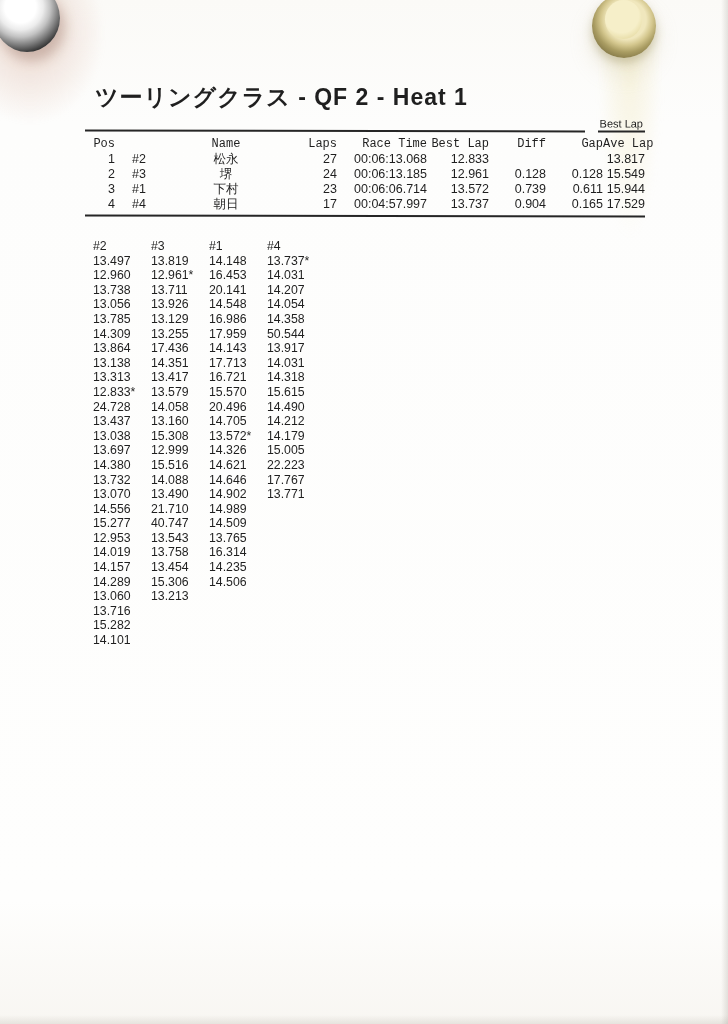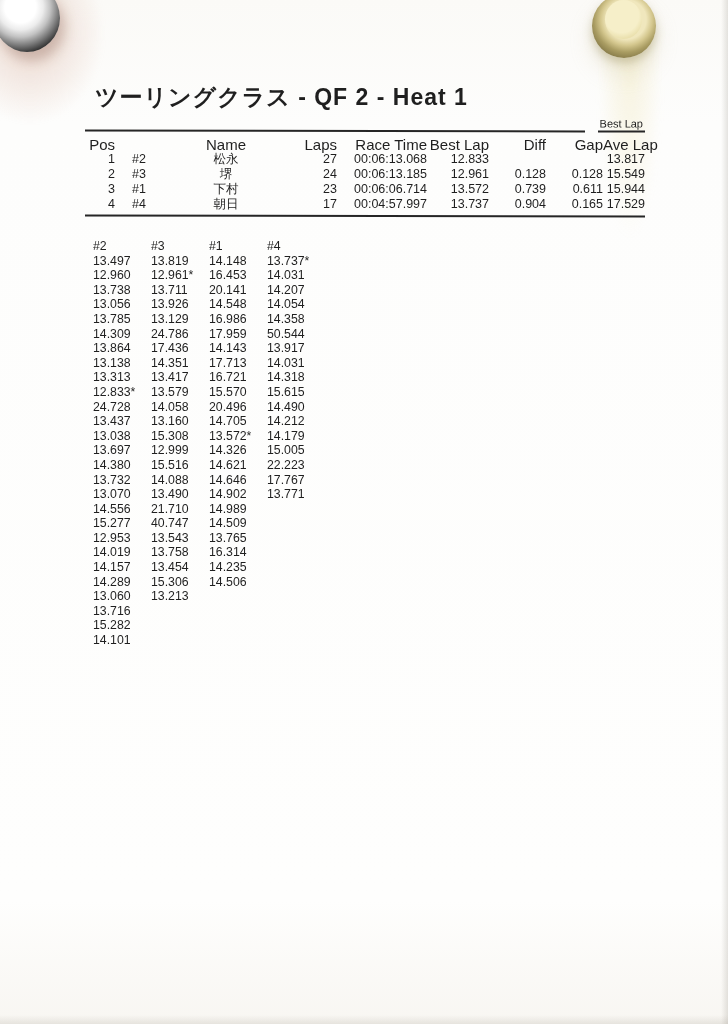--- a/index.html
+++ b/index.html
@@ -33,21 +33,21 @@
     background:radial-gradient(circle at 45% 40%, #f6efc9 0 55%, #e7dca6 80%, #d2c58b 100%); }
   
   .content { position:absolute; left:85px; top:80px; width:560px; }
   .meta-line { font-size:11px; font-weight:bold; letter-spacing:0.3px; margin-left:10px; }
   .page-title { font-size:23px; font-weight:bold; letter-spacing:1px; margin:2px 0 0 10px; }
   .title-rule { display:flex; align-items:flex-end; margin-top:4px; transform:rotate(0.12deg); }
   .title-rule .rule-line { flex:1; border-bottom:2px solid #262626; height:1px; margin-right:13px; }
   .best-lap-label { font-size:11px; border-bottom:2px solid #262626; padding:0 2px 1px 2px; }
   .rt { margin-top:6px; }
   .rt-row { display:grid; grid-template-columns:30px 36px 140px 46px 90px 62px 57px 57px 42px; }
-  .rt-head { font-size:15px; line-height:13px; }
+  .rt-head { font-size:12px; line-height:13px;font-family:Liberation Mono, monospace; }
   .rt-body { font-size:12.5px; line-height:15px; margin-top:1px; }
   .cell { white-space:nowrap; }
   .r { text-align:right; }
   .l { text-align:center; }
   .no-cell { padding-left:12px; }
   .name-cell { padding-left:10px; }
   .rt-bottom-rule { border-bottom:2px solid #262626; margin-top:3px; transform:rotate(0.1deg); }
   .laps-section { margin:22px 0 0 8px; display:grid; grid-template-columns:repeat(4,58px); align-items:start; }
   .lap-col { font-size:12.3px; line-height:14.6px; }
   .lap-head { }
@@ -165,21 +165,21 @@
           <div class="lap-time">15.282</div>
           <div class="lap-time">14.101</div>
         </div>
         <div class="lap-col">
           <div class="lap-head">#3</div>
           <div class="lap-time">13.819</div>
           <div class="lap-time">12.961*</div>
           <div class="lap-time">13.711</div>
           <div class="lap-time">13.926</div>
           <div class="lap-time">13.129</div>
-          <div class="lap-time">24.786</div>
+          <div class="lap-time">13.255</div>
           <div class="lap-time">17.436</div>
           <div class="lap-time">14.351</div>
           <div class="lap-time">13.417</div>
           <div class="lap-time">13.579</div>
           <div class="lap-time">14.058</div>
           <div class="lap-time">13.160</div>
           <div class="lap-time">15.308</div>
           <div class="lap-time">12.999</div>
           <div class="lap-time">15.516</div>
           <div class="lap-time">14.088</div>

